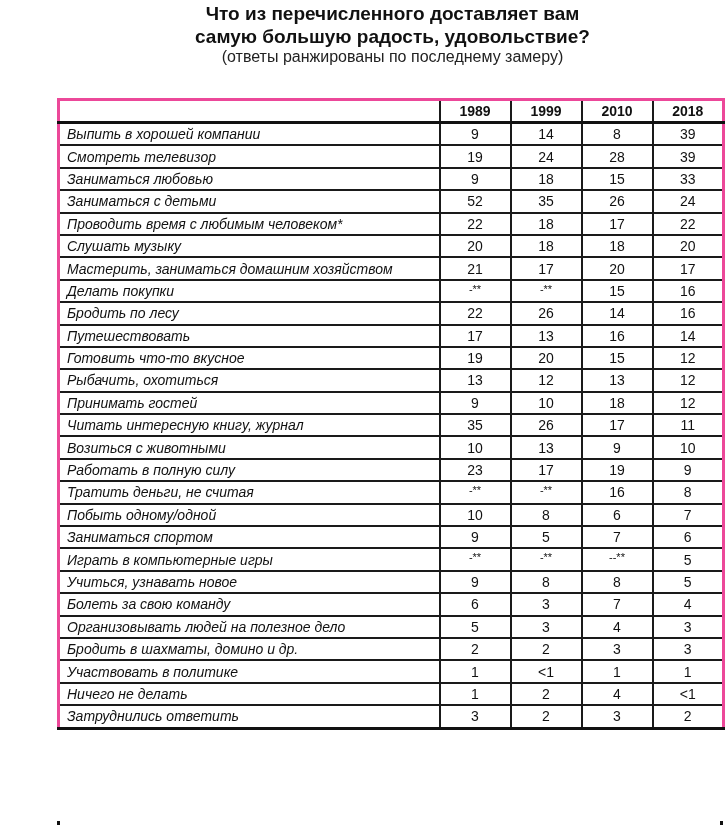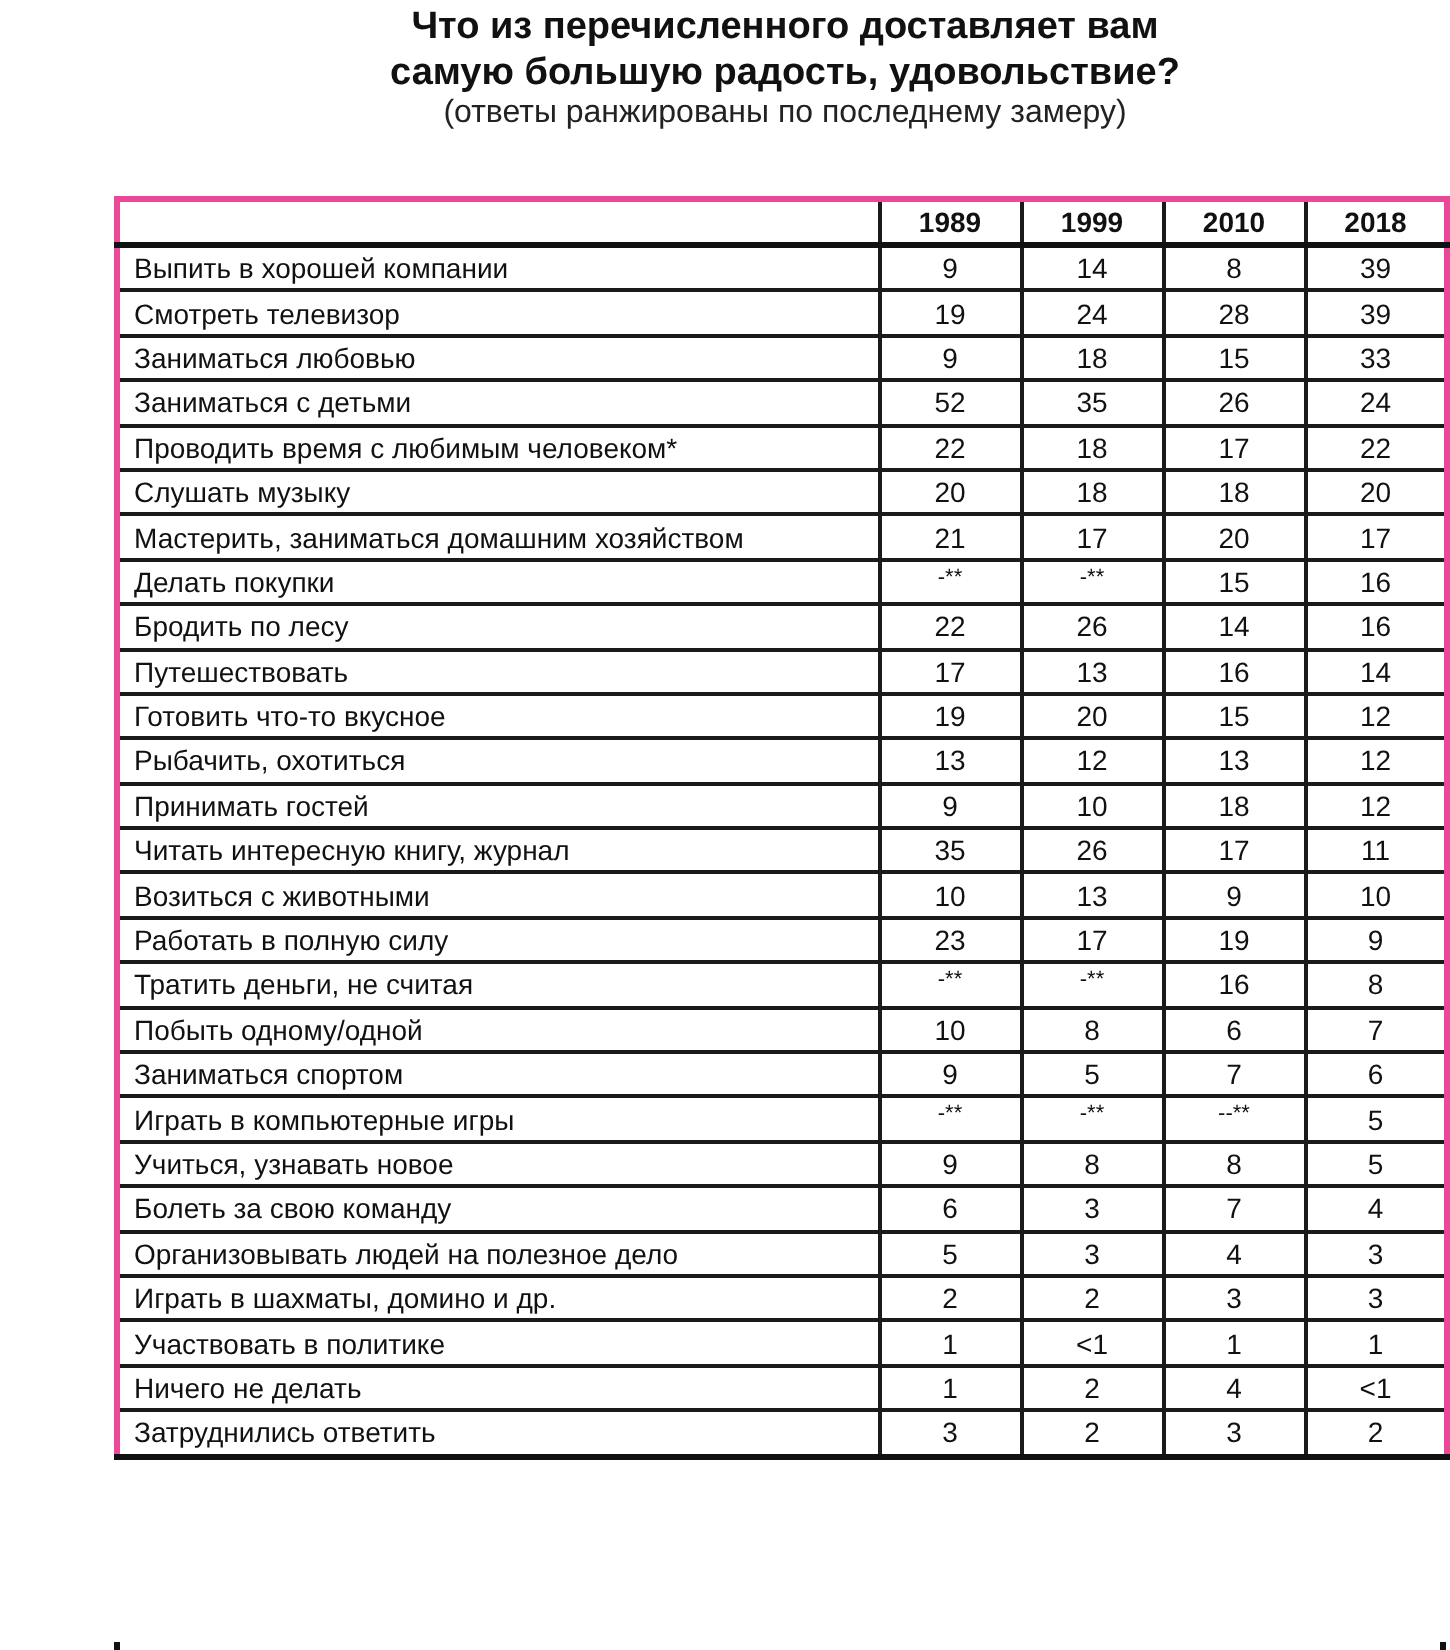--- a/index.html
+++ b/index.html
@@ -57,20 +57,21 @@
     table.grid thead th {
       font-weight: bold;
       text-align: center;
       font-size: 14px;
       height: 19px;
       border-bottom: 3px solid #111;
     }
     table.grid td.label {
       text-align: left;
       padding-left: 7px;
+      font-style: italic;
     }
     table.grid td.val {
       text-align: center;
     }
     table.grid td.val.special {
       font-size: 11px;
       vertical-align: top;
       line-height: 16px;
     }
     table.grid tbody tr:last-child td {
@@ -269,21 +270,21 @@
         <td class="val">4</td>
       </tr>
       <tr>
         <td class="label">Организовывать людей на полезное дело</td>
         <td class="val">5</td>
         <td class="val">3</td>
         <td class="val">4</td>
         <td class="val">3</td>
       </tr>
       <tr>
-        <td class="label">Играть в шахматы, домино и др.</td>
+        <td class="label">Бродить в шахматы, домино и др.</td>
         <td class="val">2</td>
         <td class="val">2</td>
         <td class="val">3</td>
         <td class="val">3</td>
       </tr>
       <tr>
         <td class="label">Участвовать в политике</td>
         <td class="val">1</td>
         <td class="val">&lt;1</td>
         <td class="val">1</td>

